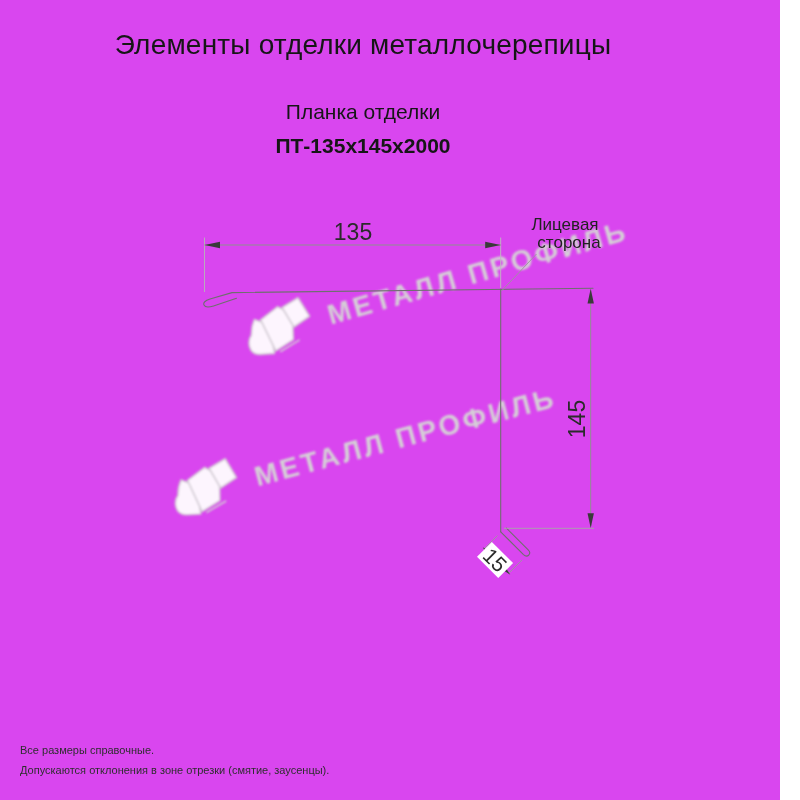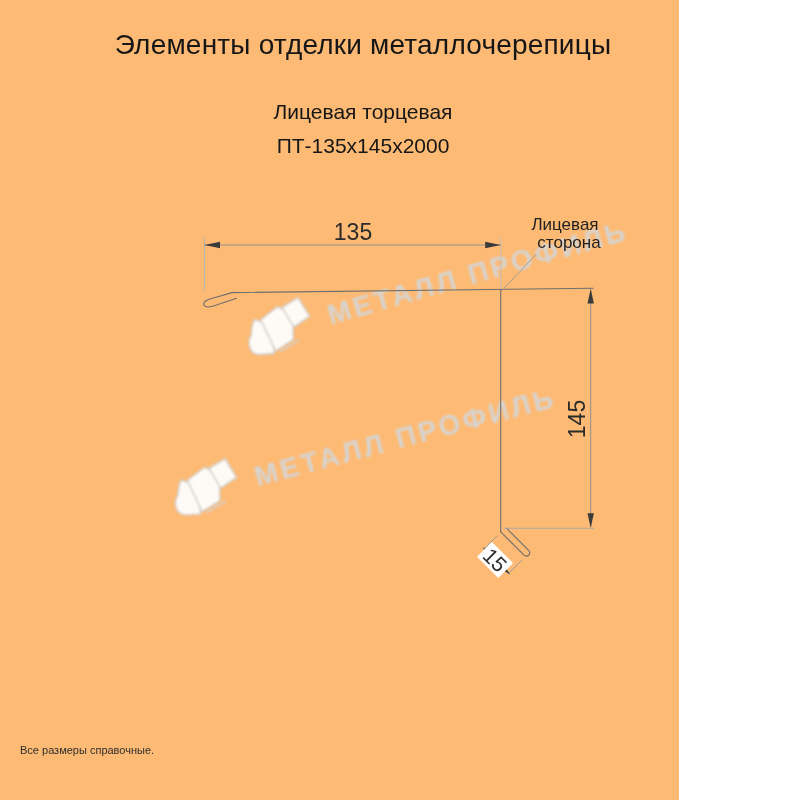--- a/index.html
+++ b/index.html
@@ -1,38 +1,38 @@
 <!DOCTYPE html>
 <html><head>
 <meta charset="utf-8">
 <style>
   html,body{margin:0;padding:0;background:#ffffff;}
   .page{
-    position:relative;width:679px;height:800px;background:#fdba74;overflow:hidden;
+    position:relative;width:780px;height:800px;background:#d946ef;overflow:hidden;
     font-family:"Liberation Sans","DejaVu Sans",sans-serif;color:#1d1d1d;
   }
   .hdr{position:absolute;left:0;width:726px;text-align:center;}
   .title{top:29px;font-size:28px;font-weight:400;letter-spacing:0.2px;color:#161616;}
   .subtitle1{top:100px;font-size:21px;font-weight:400;color:#161616;}
-  .subtitle2{top:134px;font-size:21px;font-weight:400;color:#161616;}
+  .subtitle2{top:134px;font-size:21px;font-weight:700;color:#161616;}
   .drawing{position:absolute;left:0;top:0;}
   .footer{position:absolute;left:20px;top:741px;font-size:11px;line-height:19.5px;color:#2e2e2e;}
   svg text{font-family:"Liberation Sans","DejaVu Sans",sans-serif;}
   .dimtxt{font-size:23px;fill:#2b2b2b;}
   .dimtxt-sm{font-size:21px;fill:#2b2b2b;}
   .lbltxt{font-size:17px;fill:#222;}
   .wmtxt{font-size:28px;font-weight:bold;fill:#d5d5d5;}
 </style>
 </head>
 <body>
 
 <div class="page">
 
   <div class="hdr title">Элементы отделки металлочерепицы</div>
-  <div class="hdr subtitle1">Лицевая торцевая</div>
+  <div class="hdr subtitle1">Планка отделки</div>
   <div class="hdr subtitle2">ПТ-135х145х2000</div>
 
   <svg class="drawing" width="800" height="800" viewBox="0 0 800 800">
     <defs>
       <filter id="wblur" x="-10%" y="-10%" width="120%" height="120%">
         <feGaussianBlur stdDeviation="0.8"></feGaussianBlur>
       </filter>
     </defs>
 
     <g filter="url(#wblur)" opacity="0.95">
@@ -99,15 +99,16 @@
 
     <g>
       <path d="M536.5 254 L501.5 291" stroke="#9a9a9a" stroke-width="0.9" fill="none"></path>
       <text class="lbltxt" x="565" y="230" text-anchor="middle">Лицевая</text>
       <text class="lbltxt" x="569" y="248" text-anchor="middle">сторона</text>
     </g>
   </svg>
 
   <div class="footer">
     <div>Все размеры справочные.</div>
+    <div>Допускаются отклонения в зоне отрезки (смятие, заусенцы).</div>
   </div>
 
 </div>
 
 </body></html>

